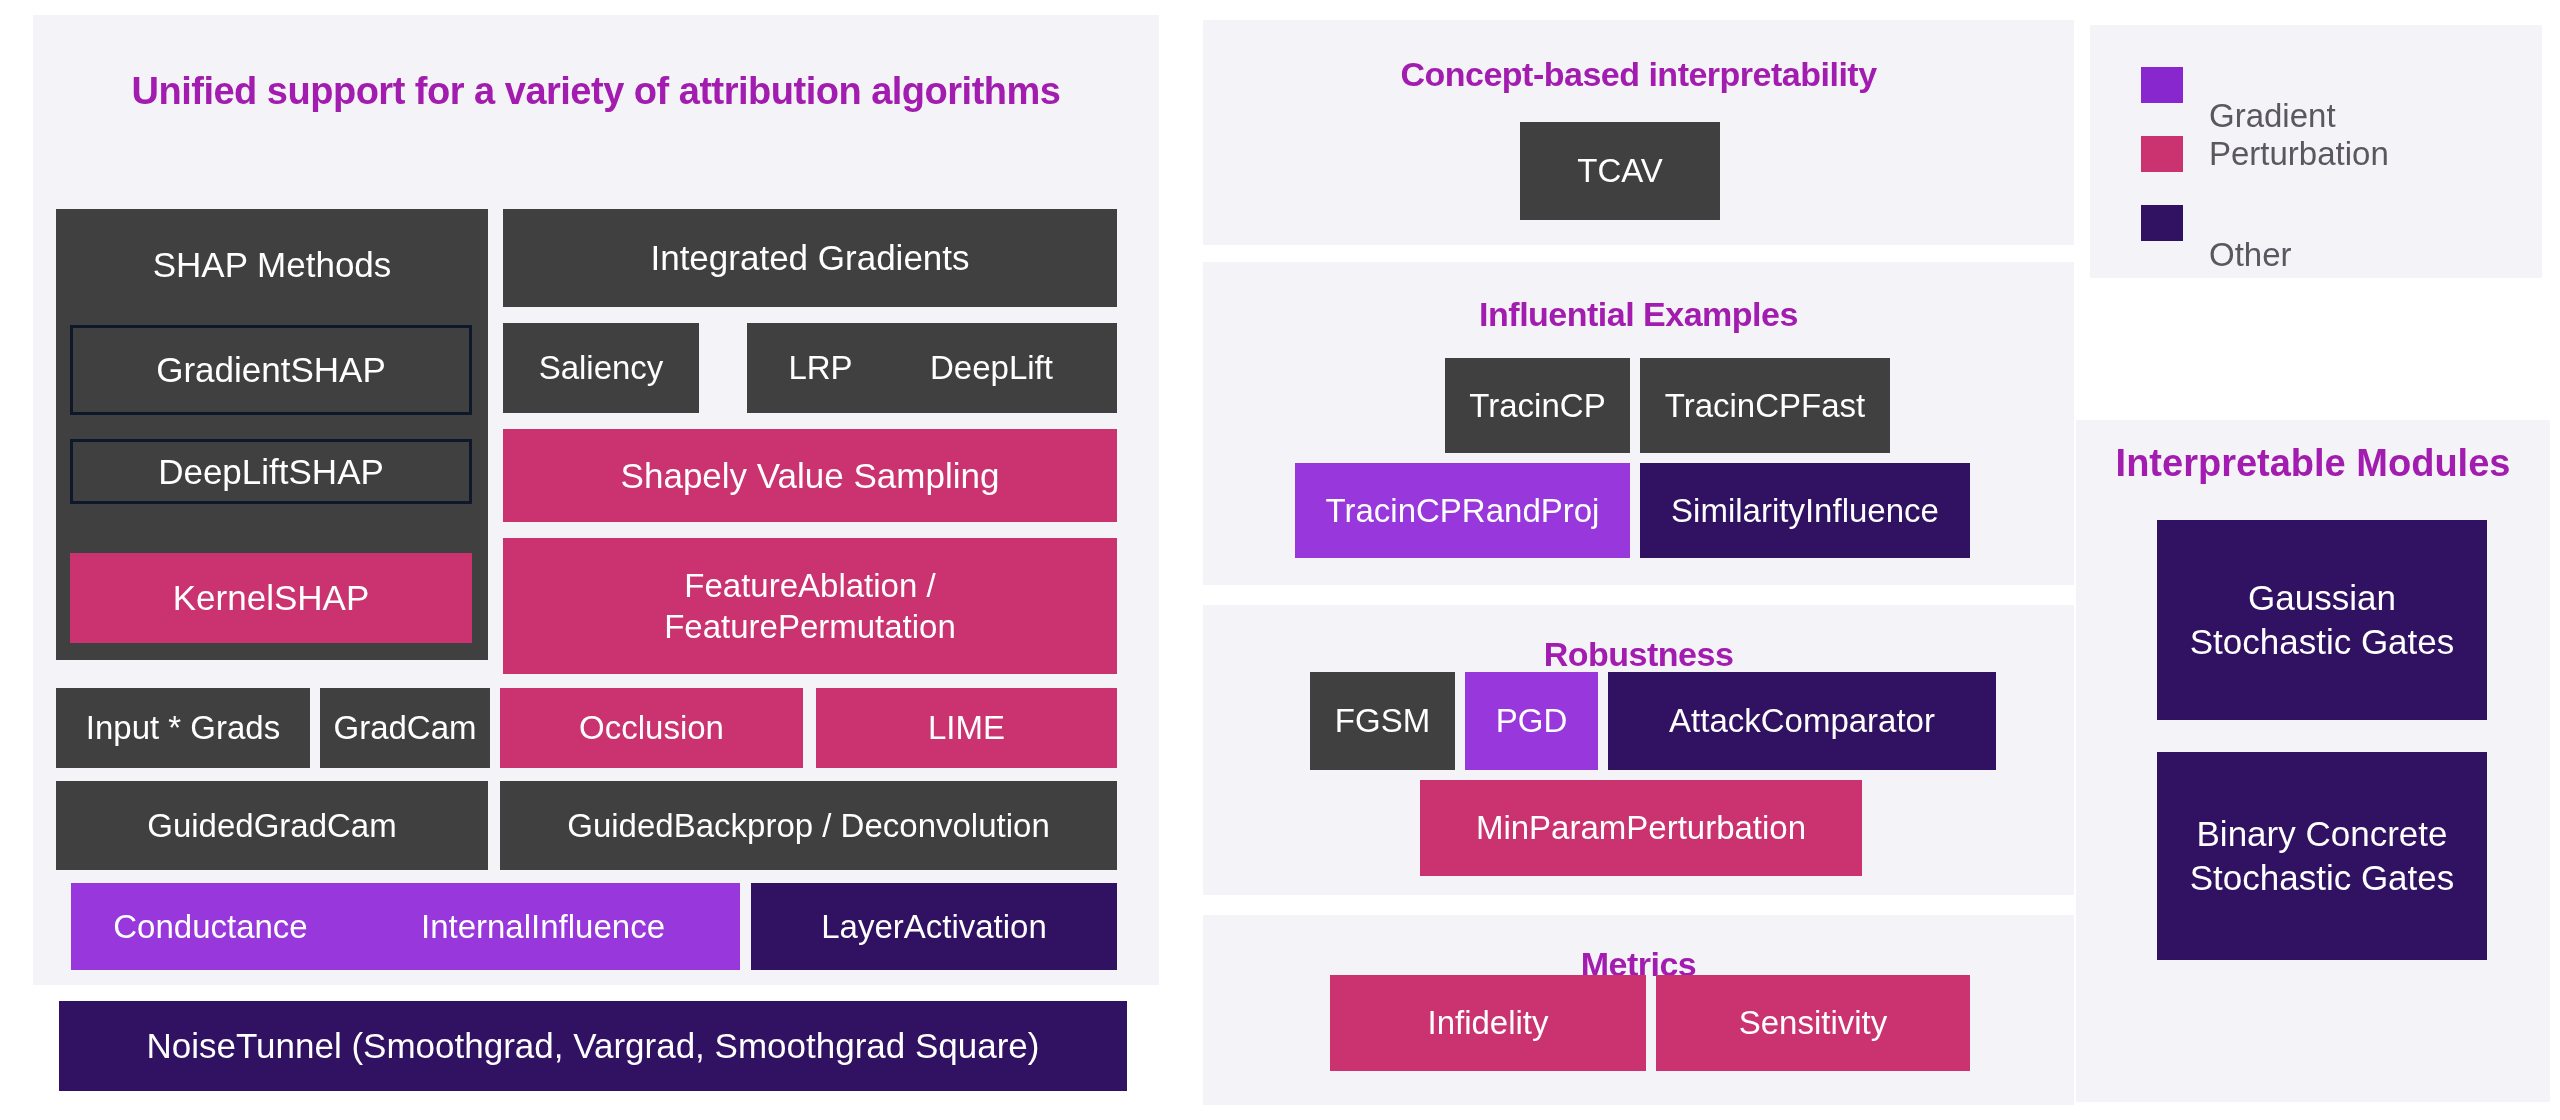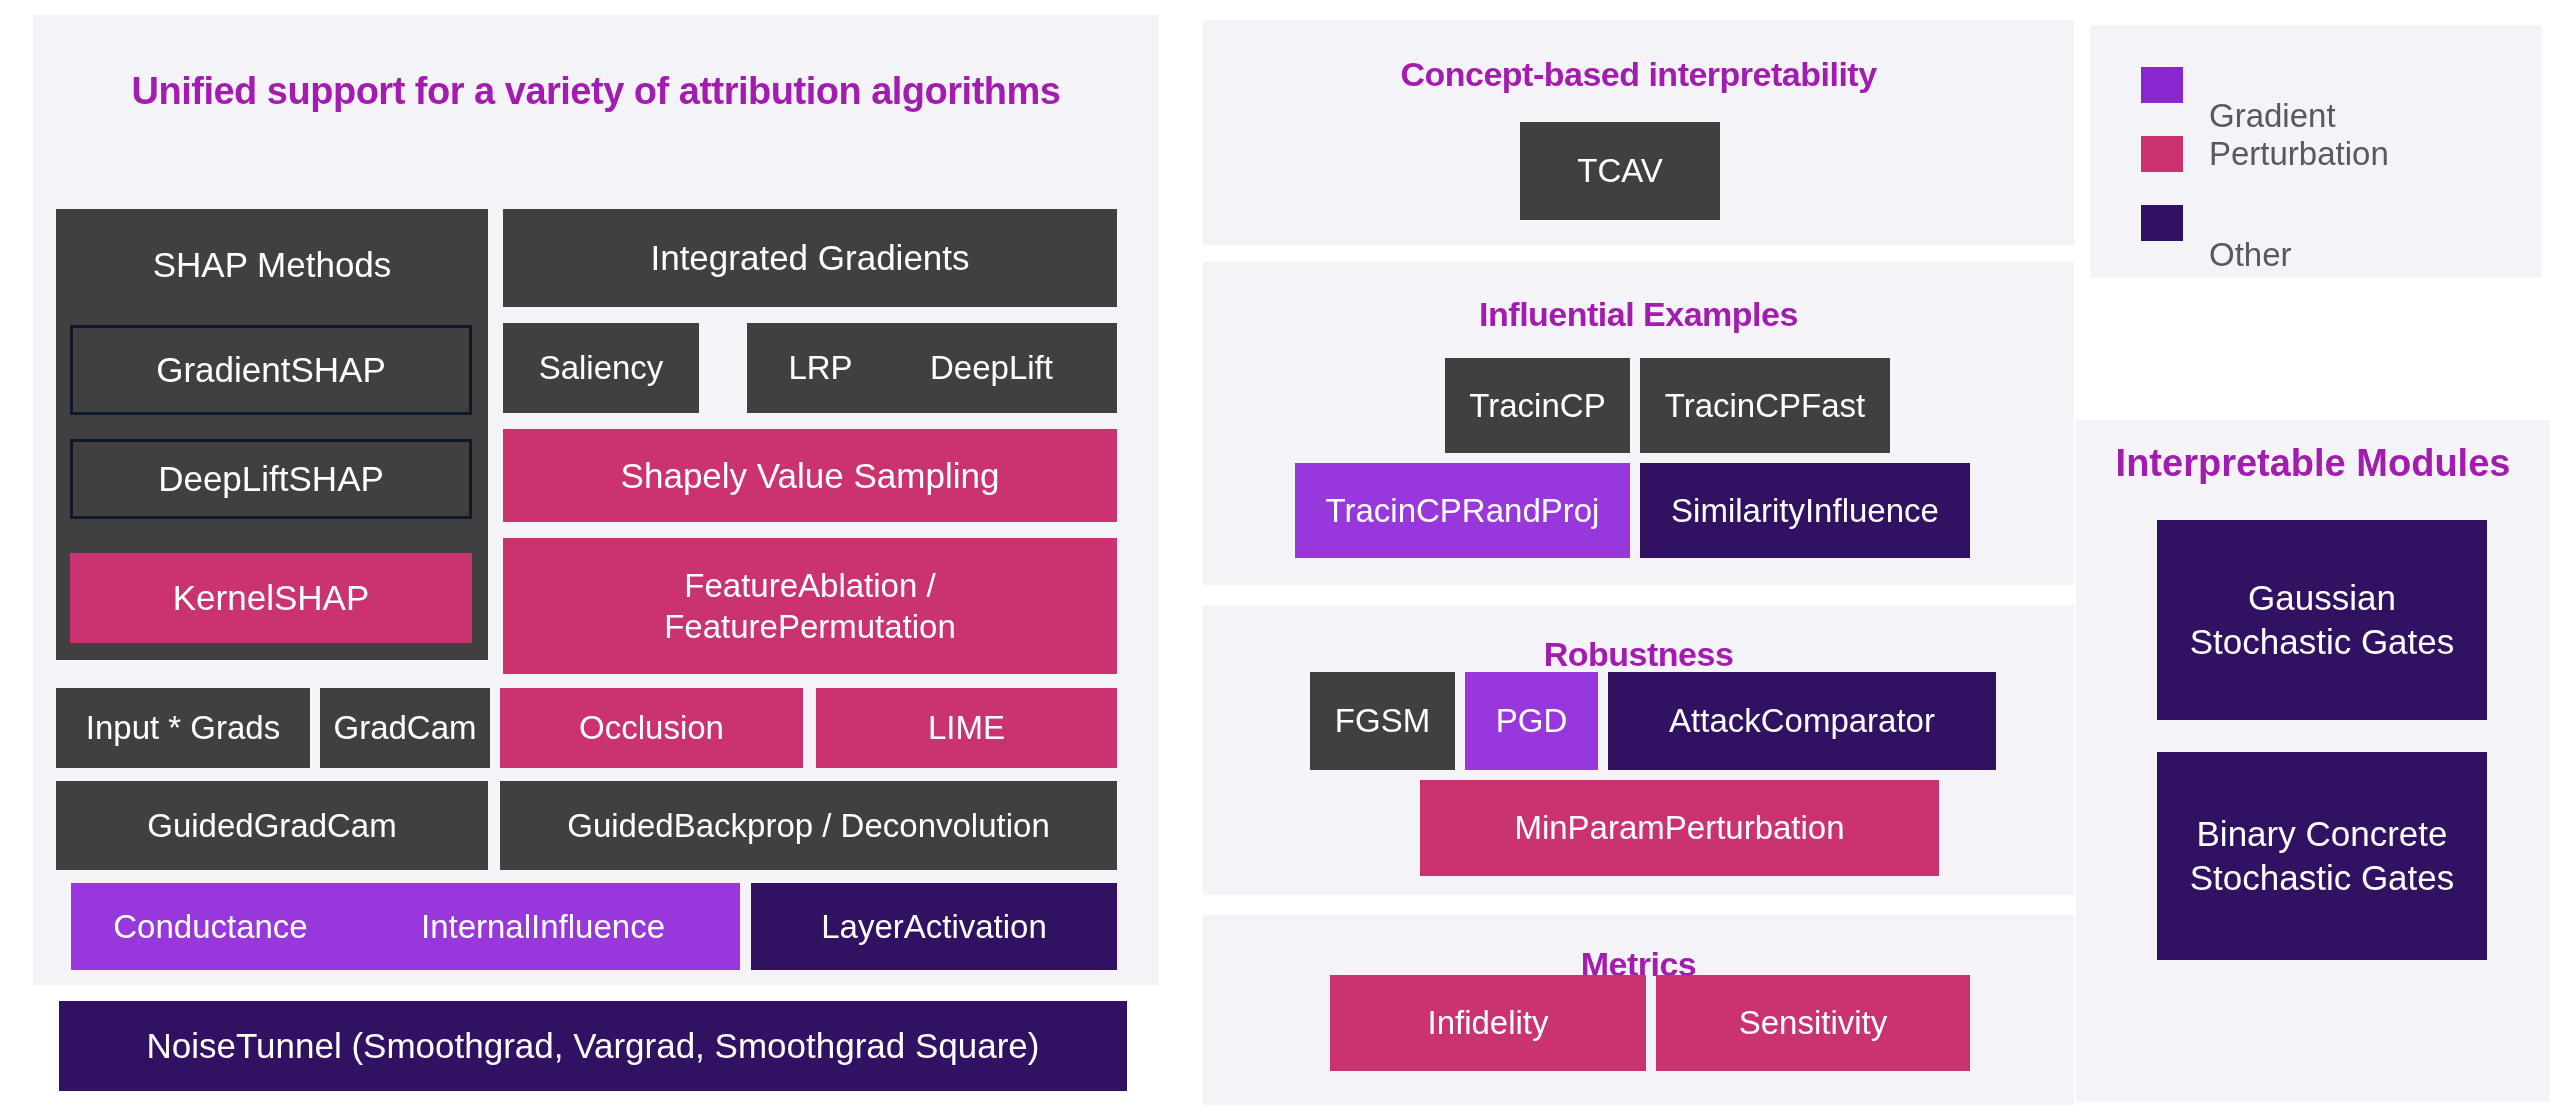--- a/index.html
+++ b/index.html
@@ -27,21 +27,21 @@
 <body>
 
 <div class="canvas">
 
   <div class="panel" style="left:33px;top:15px;width:1126px;height:970px;"></div>
   <div class="panel-title" style="left:33px;top:70px;width:1126px;font-size:38px;">Unified support for a variety of attribution algorithms</div>
 
   <div class="box purple" style="left:56px;top:209px;width:432px;height:451px;"></div>
   <div class="box big-label" style="left:56px;top:225px;width:432px;height:80px;background:transparent;">SHAP Methods</div>
   <div class="box purple outlined big-label" style="left:70px;top:325px;width:402px;height:90px;">GradientSHAP</div>
-  <div class="box purple outlined big-label" style="left:70px;top:439px;width:402px;height:80px;">DeepLiftSHAP</div>
+  <div class="box purple outlined big-label" style="left:70px;top:439px;width:402px;height:65px;">DeepLiftSHAP</div>
   <div class="box pink big-label" style="left:70px;top:553px;width:402px;height:90px;">KernelSHAP</div>
 
   <div class="box purple big-label" style="left:503px;top:209px;width:614px;height:98px;">Integrated Gradients</div>
   <div class="box purple" style="left:503px;top:323px;width:196px;height:90px;">Saliency</div>
   <div class="box purple" style="left:747px;top:323px;width:147px;height:90px;">LRP</div>
   <div class="box purple" style="left:866px;top:323px;width:251px;height:90px;">DeepLift</div>
   <div class="box pink big-label" style="left:503px;top:429px;width:614px;height:93px;">Shapely Value Sampling</div>
   <div class="box pink" style="left:503px;top:538px;width:614px;height:136px;">FeatureAblation /
 FeaturePermutation</div>
 
@@ -68,21 +68,21 @@
   <div class="box purple" style="left:1445px;top:358px;width:185px;height:95px;">TracinCP</div>
   <div class="box purple" style="left:1640px;top:358px;width:250px;height:95px;">TracinCPFast</div>
   <div class="box purple-light" style="left:1295px;top:463px;width:335px;height:95px;">TracinCPRandProj</div>
   <div class="box dark" style="left:1640px;top:463px;width:330px;height:95px;">SimilarityInfluence</div>
 
   <div class="panel" style="left:1203px;top:605px;width:871px;height:290px;"></div>
   <div class="panel-title" style="left:1203px;top:635px;width:871px;font-size:34px;">Robustness</div>
   <div class="box purple" style="left:1310px;top:672px;width:145px;height:98px;">FGSM</div>
   <div class="box purple-light" style="left:1465px;top:672px;width:133px;height:98px;">PGD</div>
   <div class="box dark" style="left:1608px;top:672px;width:388px;height:98px;">AttackComparator</div>
-  <div class="box pink" style="left:1420px;top:780px;width:519px;height:96px;">MinParamPerturbation</div>
+  <div class="box pink" style="left:1420px;top:780px;width:442px;height:96px;">MinParamPerturbation</div>
 
   <div class="panel" style="left:1203px;top:915px;width:871px;height:190px;"></div>
   <div class="panel-title" style="left:1203px;top:945px;width:871px;font-size:34px;">Metrics</div>
   <div class="box pink" style="left:1330px;top:975px;width:316px;height:96px;">Infidelity</div>
   <div class="box pink" style="left:1656px;top:975px;width:314px;height:96px;">Sensitivity</div>
 
   <div class="panel" style="left:2090px;top:25px;width:452px;height:253px;"></div>
   <div class="legend-swatch sw-gradient" style="left:2141px;top:67px;"></div>
   <div class="legend-label" style="left:2209px;top:67px;width:320px;height:36px;margin-top:31px;">Gradient</div>
   <div class="legend-swatch sw-perturbation" style="left:2141px;top:136px;"></div>

